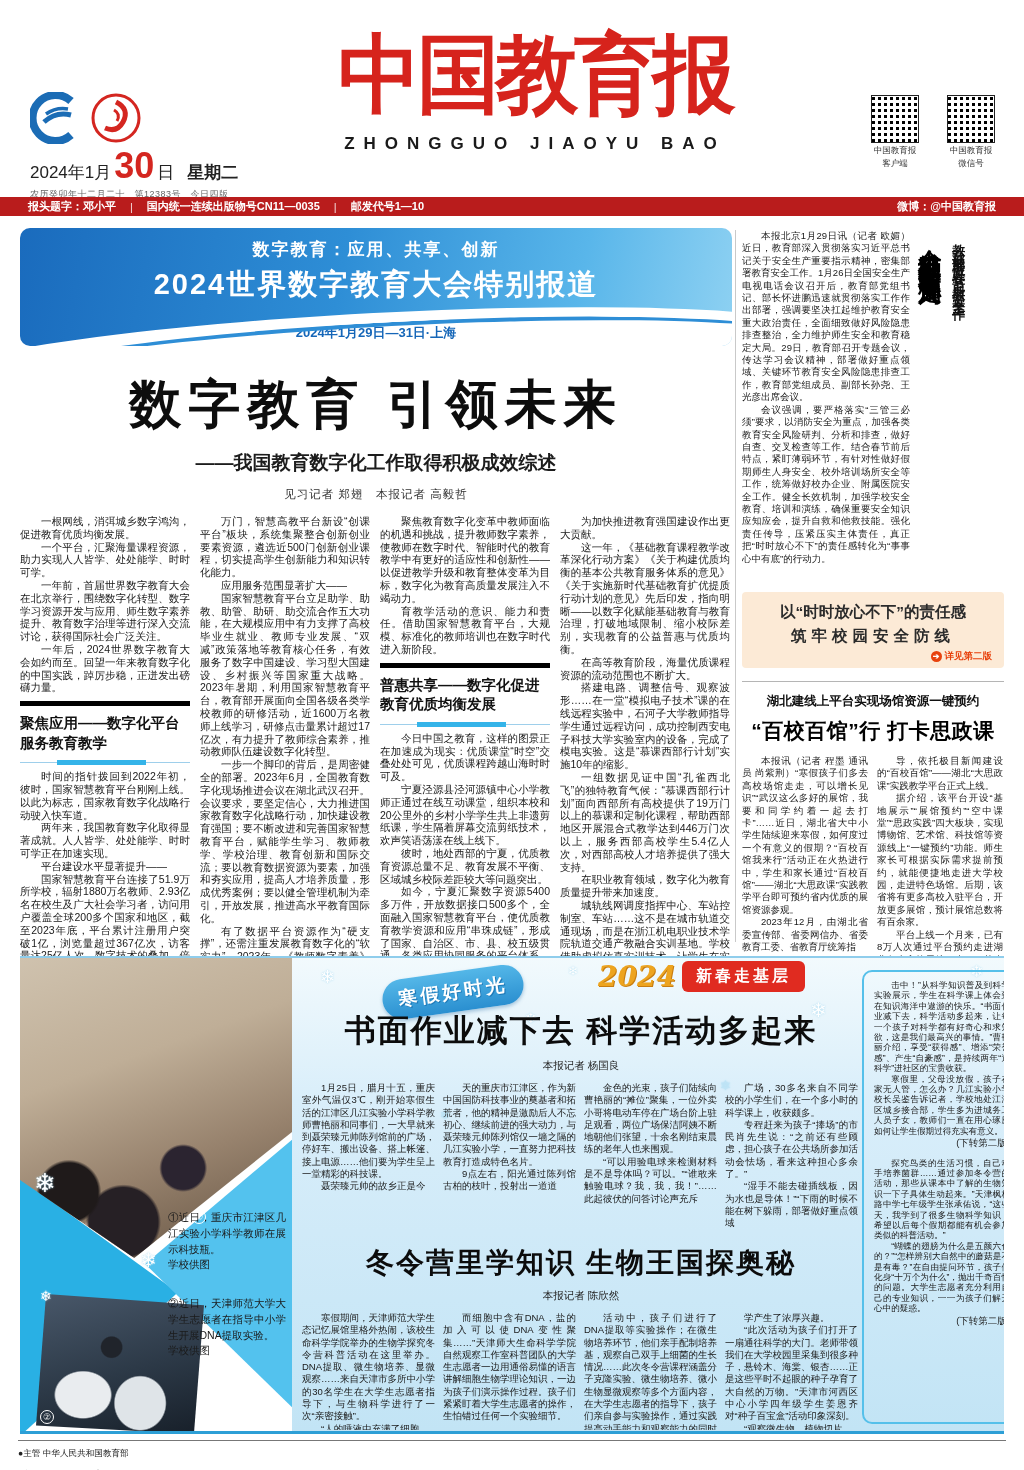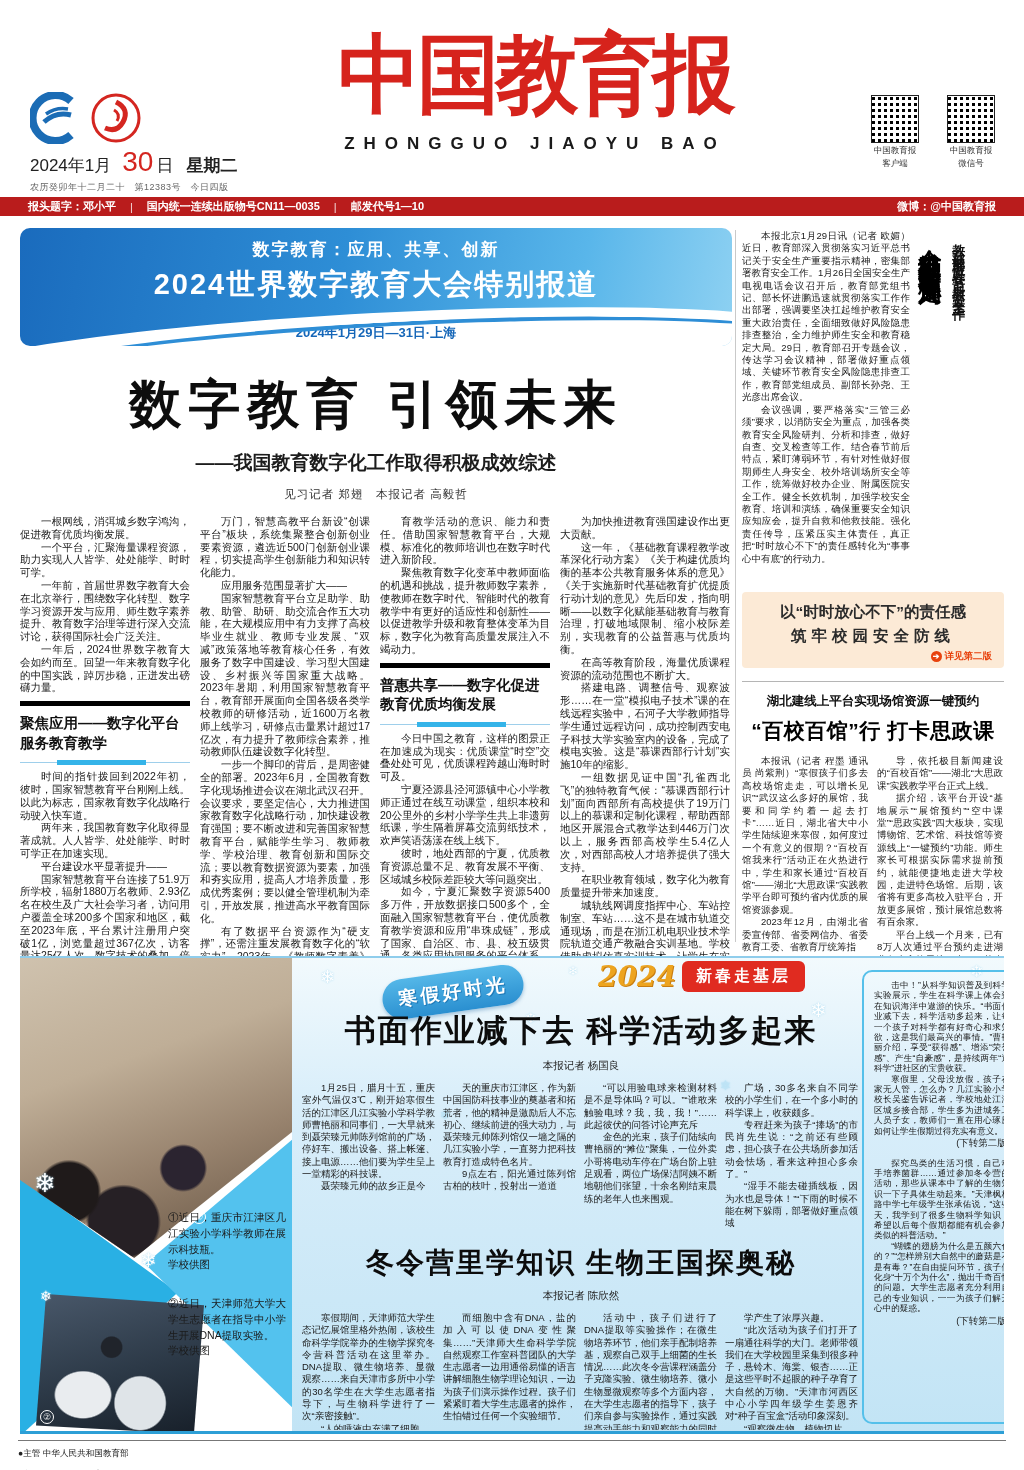--- a/index.html
+++ b/index.html
@@ -4,21 +4,21 @@
 <style>
   * { margin:0; padding:0; box-sizing:border-box; }
   body { background:#e9e9e9; font-family:"Liberation Sans", sans-serif; }
   .page { position:relative; width:1024px; height:1470px; margin:0 auto; background:#fff; overflow:hidden; }
 
   
   .logos { position:absolute; left:30px; top:92px; display:flex; gap:8px; }
   .logos svg { width:52px; height:52px; }
   .dateblock { position:absolute; left:30px; top:148px; width:280px; }
   .dateline { font-size:17px; color:#222; display:flex; align-items:baseline; gap:3px; }
-  .bigday { font-size:28px; color:#d42620; line-height:1; font-weight:400;margin-left:8px; }
+  .bigday { font-size:36px; color:#d42620; line-height:1; font-weight:700; }
   .weekday { margin-left:10px; font-weight:700; }
   .metaline { margin-top:4px; font-size:9px; color:#666; letter-spacing:0.5px; }
   .title-wrap { position:absolute; left:300px; top:18px; width:470px; text-align:center; }
   .brand { font-family:"DejaVu Serif", serif; font-weight:700; font-size:86px; line-height:1.3; color:#d6231c; letter-spacing:-4px; white-space:nowrap; transform:scaleX(0.96); }
   .pinyin { margin-top:4px; font-size:17px; font-weight:800; letter-spacing:9px; color:#1a1a1a; }
   .qrs { position:absolute; right:22px; top:95px; display:flex; gap:14px; }
   .qr-item { width:62px; text-align:center; }
   .qr { width:48px; height:48px; margin:0 auto; border:1px solid #222;
         background-image:repeating-linear-gradient(0deg,#000 0 3px,#fff 3px 6px),repeating-linear-gradient(90deg,#000 0 3px,#fff 3px 6px);
         background-blend-mode:screen; }
@@ -197,22 +197,22 @@
         <p class="p">国家智慧教育平台已汇聚中小学资源8.8万条、职业教育在线精品课程超1万门、高等教育优质慕课2.7</p>
       </div>
       <div class="ncol">
         <p class="p">万门，智慧高教平台新设“创课平台”板块，系统集聚整合创新创业要素资源，遴选近500门创新创业课程，切实提高学生创新能力和知识转化能力。</p>
         <p class="p">应用服务范围显著扩大——</p>
         <p class="p">国家智慧教育平台立足助学、助教、助管、助研、助交流合作五大功能，在大规模应用中有力支撑了高校毕业生就业、教师专业发展、“双减”政策落地等教育核心任务，有效服务了数字中国建设、学习型大国建设、乡村振兴等国家重大战略。2023年暑期，利用国家智慧教育平台，教育部开展面向全国各级各类学校教师的研修活动，近1600万名教师上线学习，研修点击量累计超过17亿次，有力提升了教师综合素养，推动教师队伍建设数字化转型。</p>
         <p class="p">一步一个脚印的背后，是周密健全的部署。2023年6月，全国教育数字化现场推进会议在湖北武汉召开。会议要求，要坚定信心，大力推进国家教育数字化战略行动，加快建设教育强国；要不断改进和完善国家智慧教育平台，赋能学生学习、教师教学、学校治理、教育创新和国际交流；要以教育数据资源为要素，加强和夯实应用，提高人才培养质量，形成优秀案例；要以健全管理机制为牵引，开放发展，推进高水平教育国际化。</p>
         <p class="p">有了数据平台资源作为“硬支撑”，还需注重发展教育数字化的“软实力”。2023年，《教师数字素养》教育行业标准发布，旨在提升教师利用数字技术优化、创新和变革教</p>
       </div>
       <div class="ncol">
+        <p class="p">聚焦教育数字化变革中教师面临的机遇和挑战，提升教师数字素养，使教师在数字时代、智能时代的教育教学中有更好的适应性和创新性——以促进教学升级和教育整体变革为目标，数字化为教育高质量发展注入不竭动力。</p>
         <p class="p">育教学活动的意识、能力和责任。借助国家智慧教育平台，大规模、标准化的教师培训也在数字时代进入新阶段。</p>
-        <p class="p">聚焦教育数字化变革中教师面临的机遇和挑战，提升教师数字素养，使教师在数字时代、智能时代的教育教学中有更好的适应性和创新性——以促进教学升级和教育整体变革为目标，数字化为教育高质量发展注入不竭动力。</p>
         <div class="subhead">普惠共享——数字化促进教育优质均衡发展</div>
         <p class="p">今日中国之教育，这样的图景正在加速成为现实：优质课堂“时空”交叠处处可见，优质课程跨越山海时时可及。</p>
         <p class="p">宁夏泾源县泾河源镇中心小学教师正通过在线互动课堂，组织本校和20公里外的乡村小学学生共上非遗剪纸课，学生隔着屏幕交流剪纸技术，欢声笑语荡漾在线上线下。</p>
         <p class="p">彼时，地处西部的宁夏，优质教育资源总量不足、教育发展不平衡、区域城乡校际差距较大等问题突出。</p>
         <p class="p">如今，宁夏汇聚数字资源5400多万件，开放数据接口500多个，全面融入国家智慧教育平台，使优质教育教学资源和应用“串珠成链”，形成了国家、自治区、市、县、校五级贯通，各类应用协同服务的平台体系，数字化为宁夏教育高质量发展破难解困开启了新赛道，“在家门口上一所好学校”不再是遥远的梦想。</p>
 
       </div>
       <div class="ncol">
         <p class="p">为加快推进教育强国建设作出更大贡献。</p>
         <p class="p">这一年，《基础教育课程教学改革深化行动方案》《关于构建优质均衡的基本公共教育服务体系的意见》《关于实施新时代基础教育扩优提质行动计划的意见》先后印发，指向明晰——以数字化赋能基础教育与教育治理，打破地域限制、缩小校际差别，实现教育的公益普惠与优质均衡。</p>
@@ -308,22 +308,22 @@
       <div class="hcols hcols1">
         <div class="hc">
           <p class="p">1月25日，腊月十五，重庆室外气温仅3℃，刚开始寒假生活的江津区几江实验小学科学教师曹艳丽和同事们，一大早就来到聂荣臻元帅陈列馆前的广场，停好车、搬出设备、搭上帐篷、接上电源……他们要为学生呈上一堂精彩的科技课。</p>
           <p class="p">聂荣臻元帅的故乡正是今</p>
         </div>
         <div class="hc">
           <p class="p">天的重庆市江津区，作为新中国国防科技事业的奠基者和拓荒者，他的精神是激励后人不忘初心、继续前进的强大动力，与聂荣臻元帅陈列馆仅一墙之隔的几江实验小学，一直努力把科技教育打造成特色名片。</p>
           <p class="p">9点左右，阳光通过陈列馆古柏的枝叶，投射出一道道</p>
         </div>
         <div class="hc">
+          <p class="p">金色的光束，孩子们陆续向曹艳丽的“摊位”聚集，一位外卖小哥将电动车停在广场台阶上驻足观看，两位广场保洁阿姨不断地朝他们张望，十余名刚结束晨练的老年人也来围观。</p>
           <p class="p">“可以用验电球来检测材料是不是导体吗？可以。”“谁敢来触验电球？我，我，我！”……此起彼伏的问答讨论声充斥</p>
-          <p class="p">金色的光束，孩子们陆续向曹艳丽的“摊位”聚集，一位外卖小哥将电动车停在广场台阶上驻足观看，两位广场保洁阿姨不断地朝他们张望，十余名刚结束晨练的老年人也来围观。</p>
         </div>
         <div class="hc">
           <p class="p">广场，30多名来自不同学校的小学生们，在一个多小时的科学课上，收获颇多。</p>
           <p class="p">专程赶来为孩子“捧场”的市民肖先生说：“之前还有些顾虑，担心孩子在公共场所参加活动会怯场，看来这种担心多余了。”</p>
           <p class="p">“湿手不能去碰插线板，因为水也是导体！”“下雨的时候不能在树下躲雨，部署做好重点领域</p>
         </div>
       </div>
     </div>
 
     <div class="a2">

